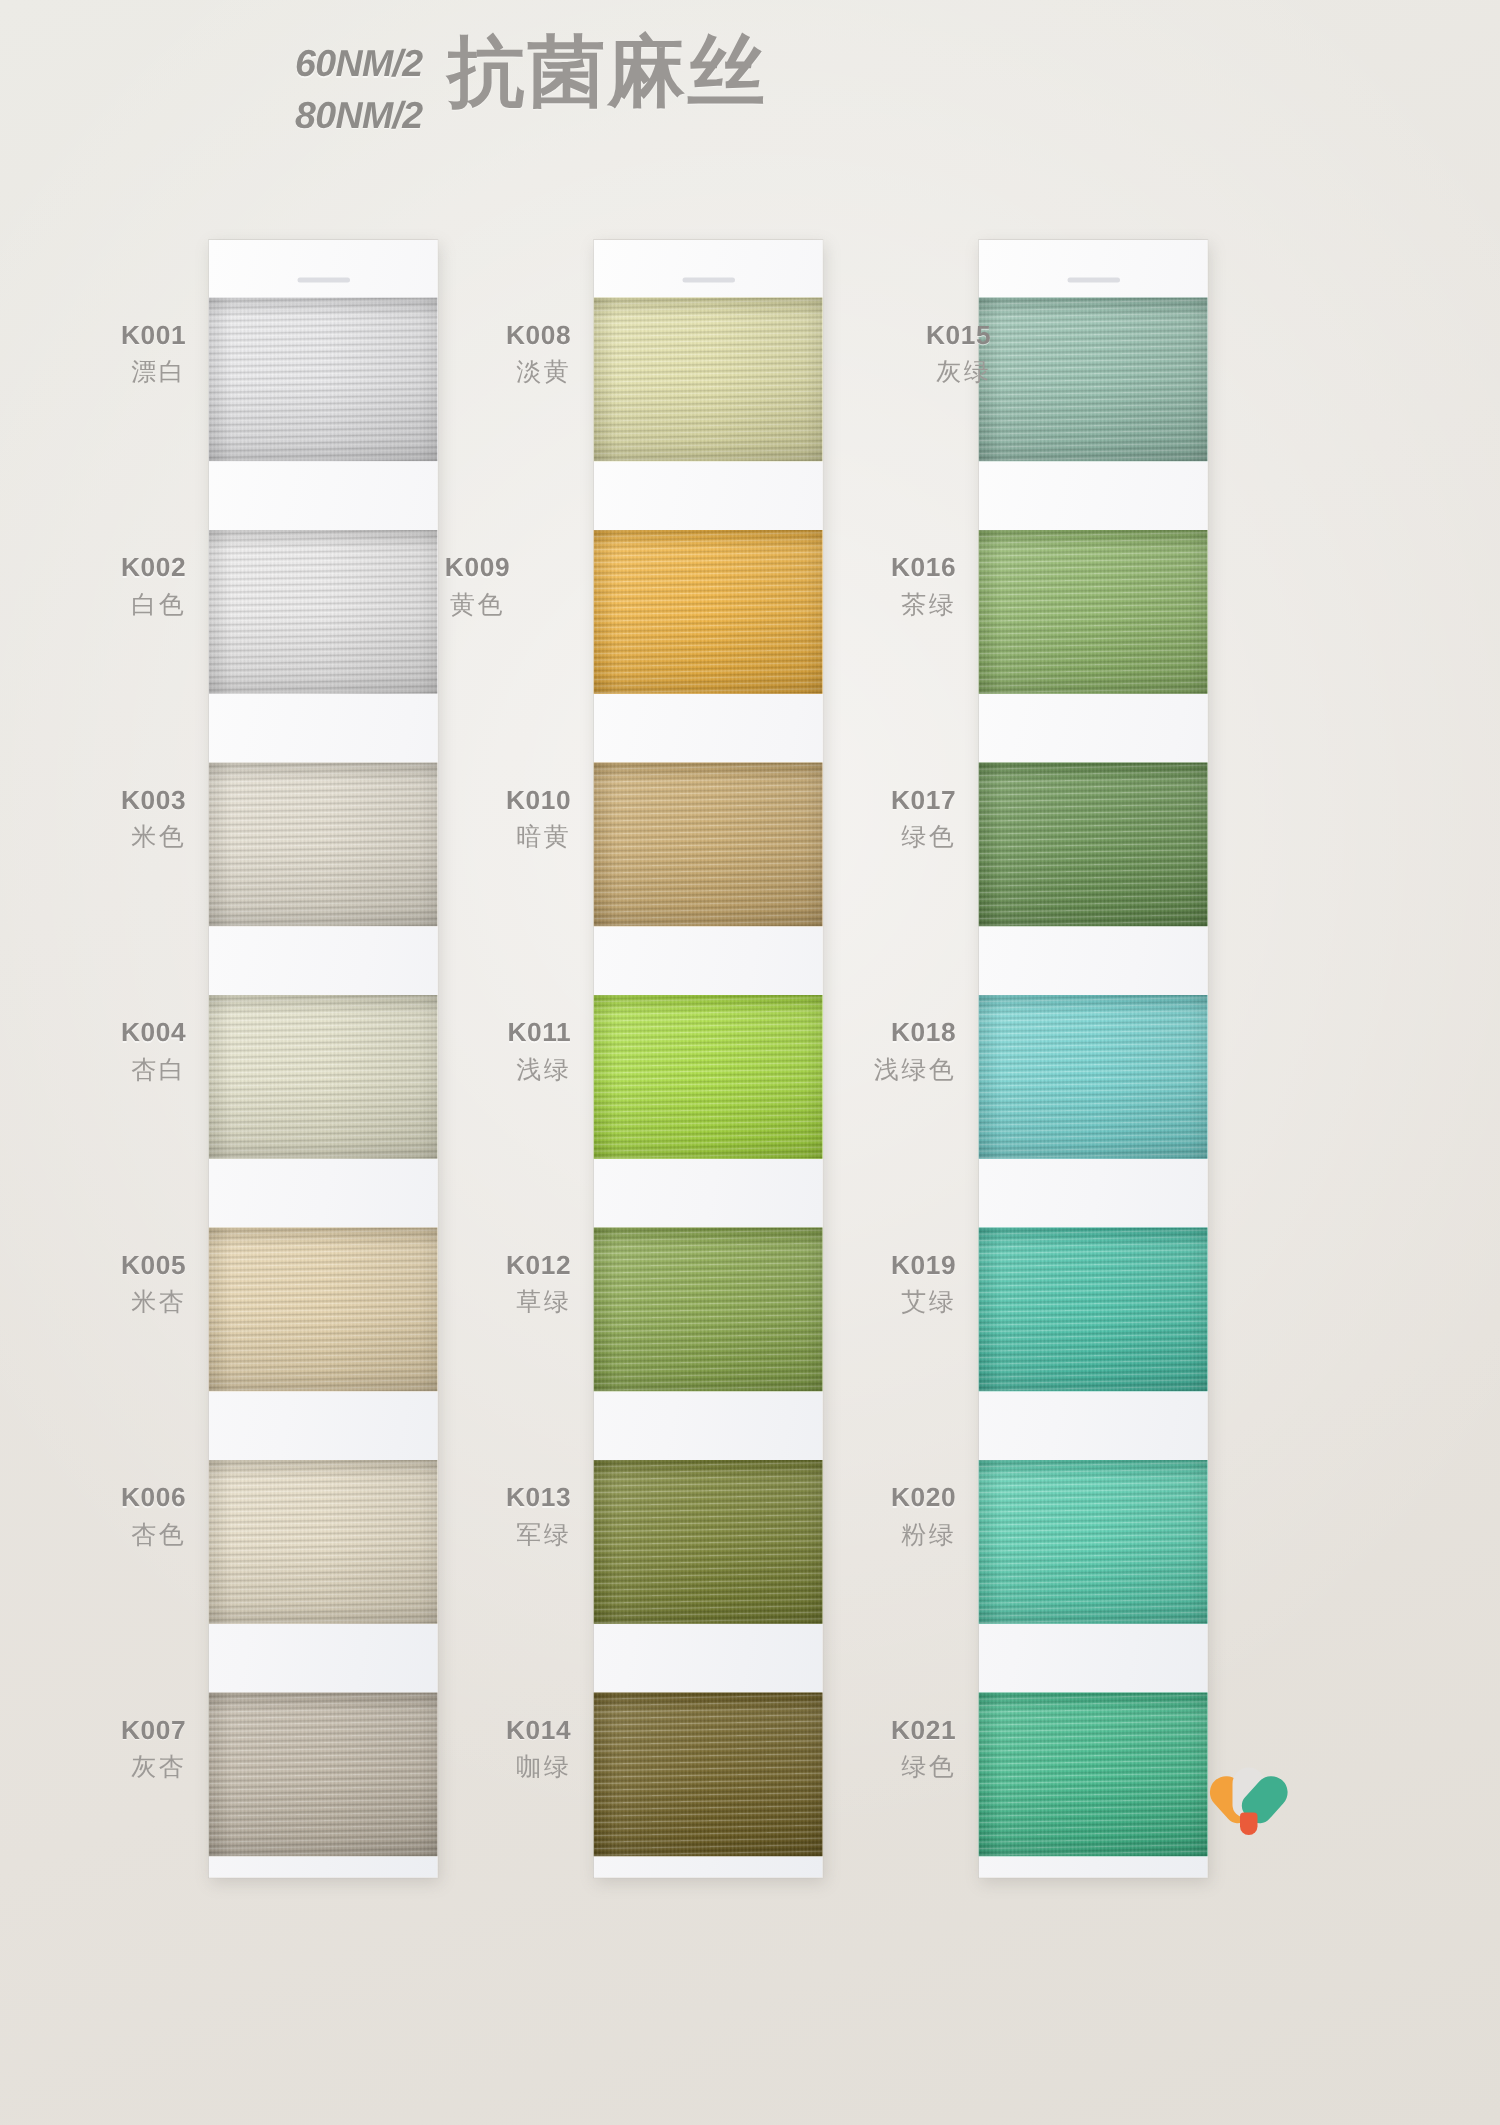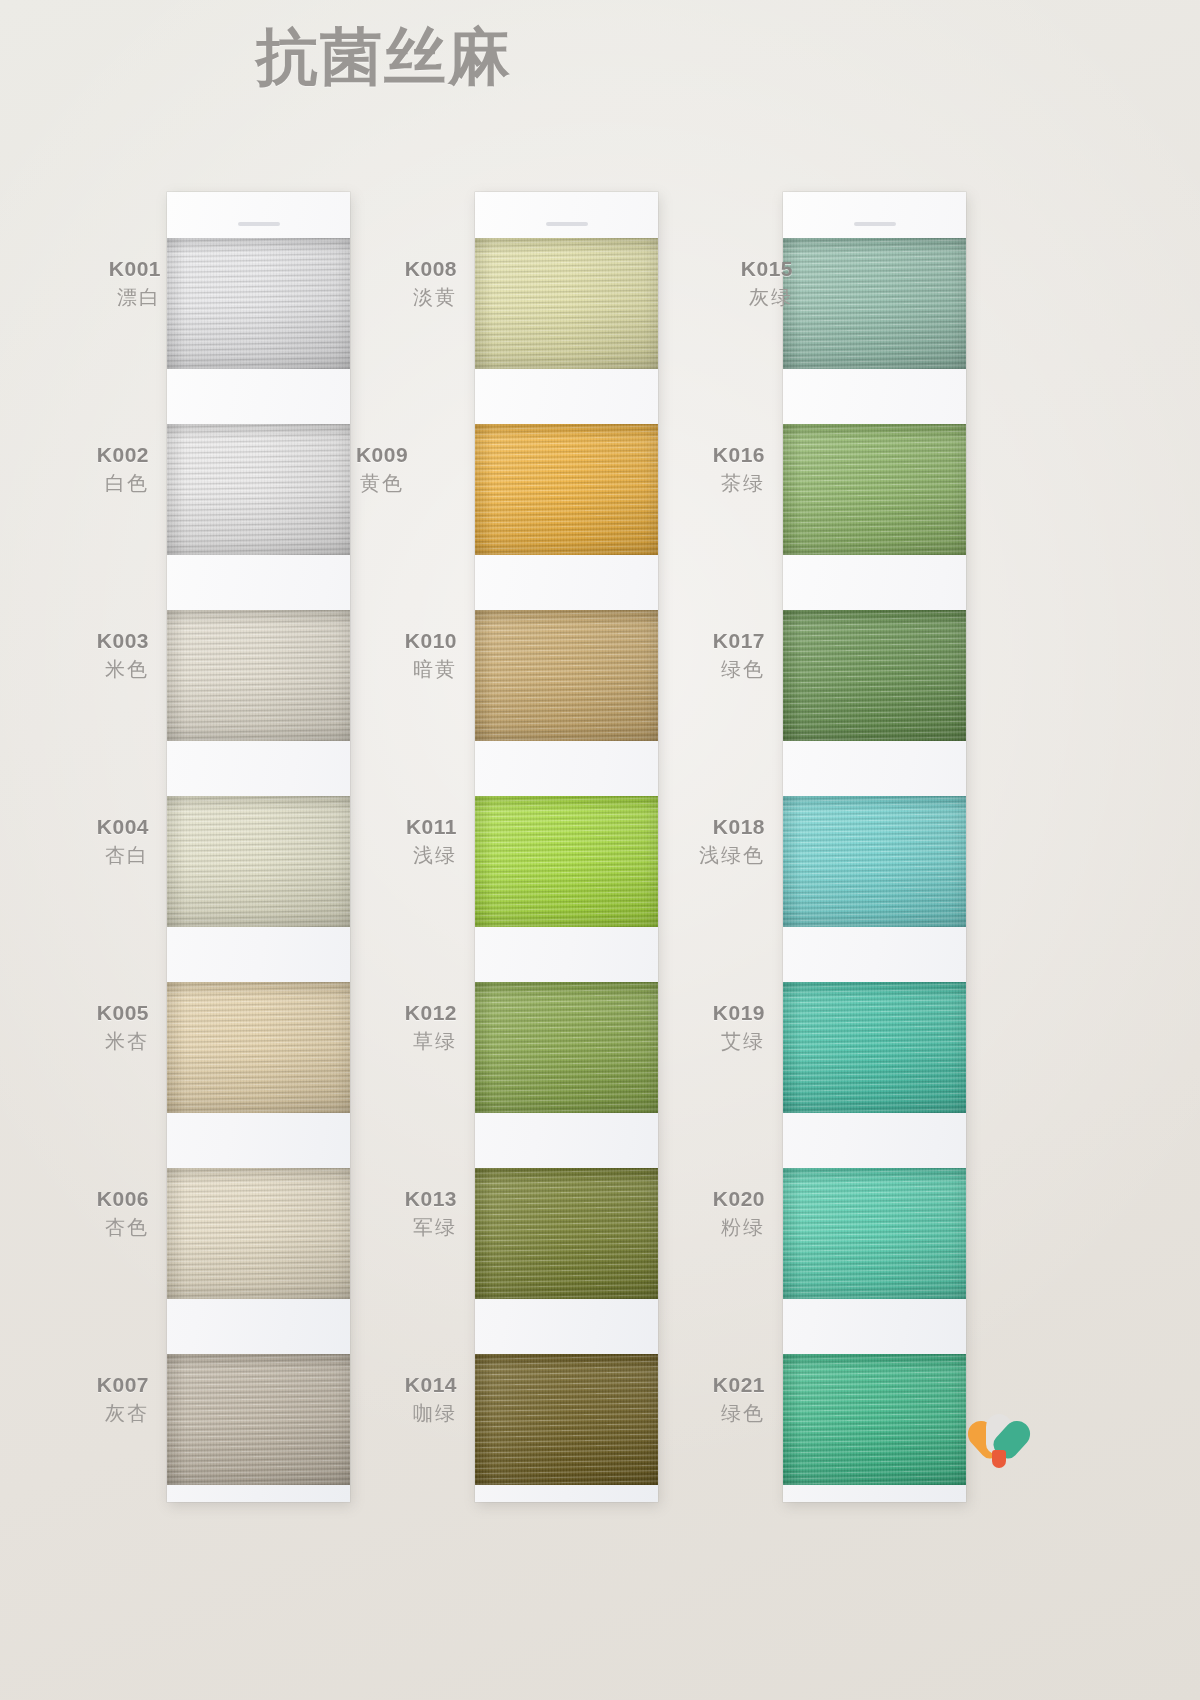--- a/index.html
+++ b/index.html
@@ -201,40 +201,44 @@
     border-radius: 3px 3px 7px 7px;
   }
 </style>
 </head>
 <body>
 
 <div class="bg-wash"></div>
 
 <div class="header">
   <div class="hdr-inner">
-    <div class="title-cn">抗菌丝麻</div>
+    <div class="nm-block">
+      <div class="nm-line">60NM/2</div>
+      <div class="nm-line">80NM/2</div>
+    </div>
+    <div class="title-cn">抗菌麻丝</div>
   </div>
 </div>
 
 <div class="card c1">
   <div class="hang-slot"></div>
 </div>
 <div class="card c2">
   <div class="hang-slot"></div>
 </div>
 <div class="card c3">
   <div class="hang-slot"></div>
 </div>
 
 <div id="swatch-layer">
     <div class="swatch" style="left: 167px; top: 238px; background: rgb(232, 232, 234);">
       <div class="thread"></div>
       <div class="shade"></div>
     </div>
-    <div class="label left" style="left: -1px; top: 256px; padding-left: 12px;">
+    <div class="label left" style="left: -1px; top: 256px;">
       <div class="code">K001</div>
       <div class="name">漂白</div>
     </div>
     <div class="swatch" style="left: 167px; top: 424px; background: rgb(235, 234, 234);">
       <div class="thread"></div>
       <div class="shade"></div>
     </div>
     <div class="label left" style="left: -1px; top: 442px;">
       <div class="code">K002</div>
       <div class="name">白色</div>

